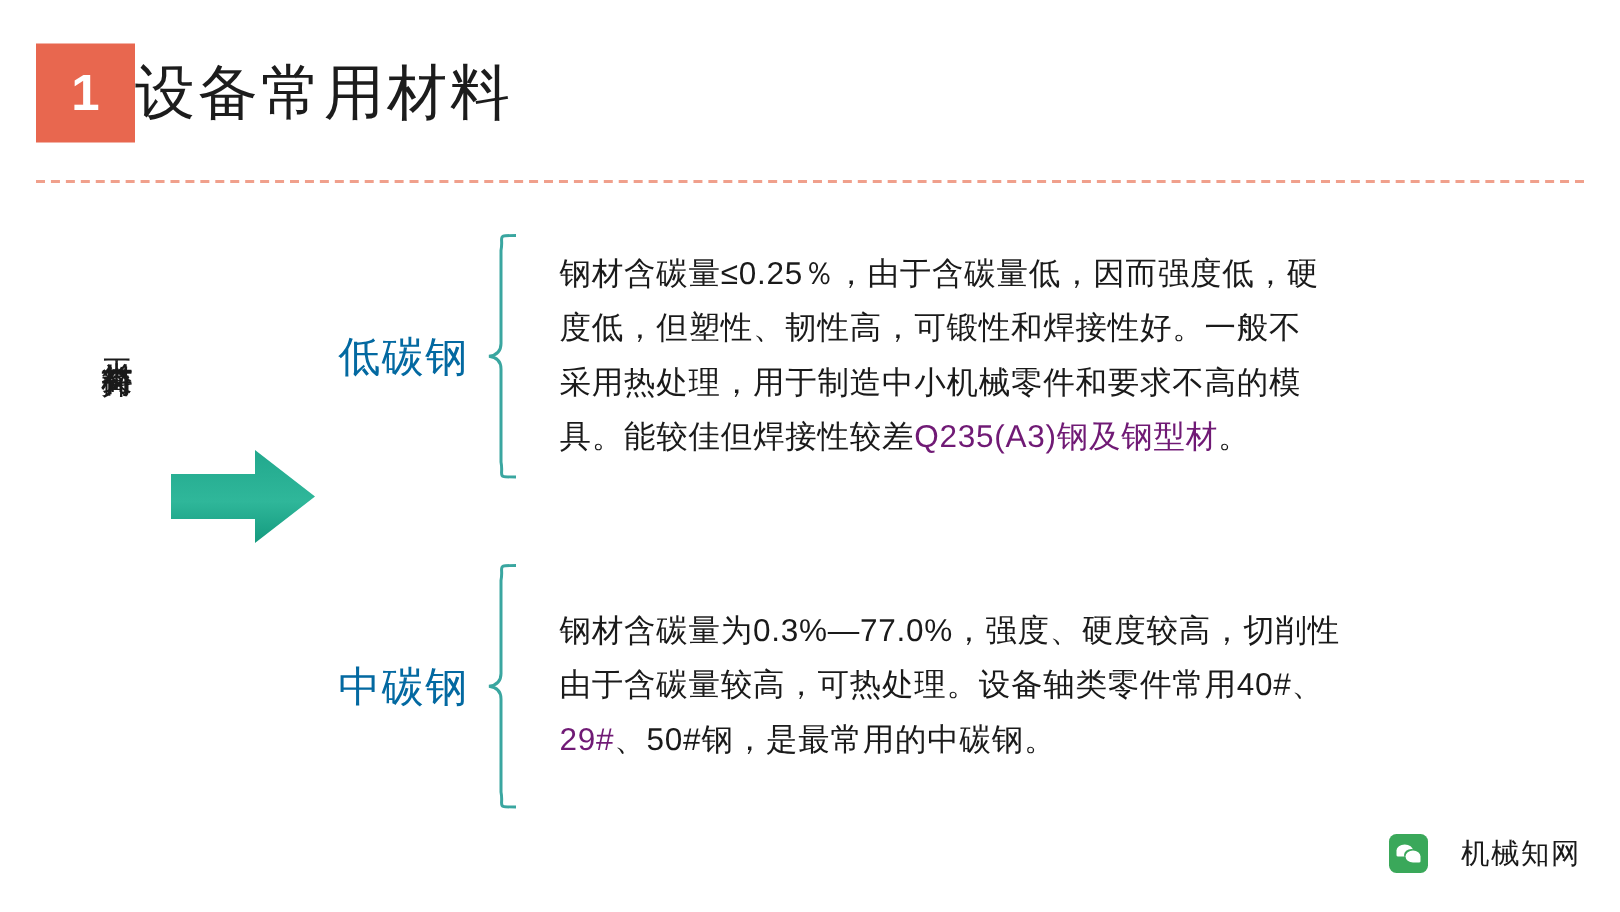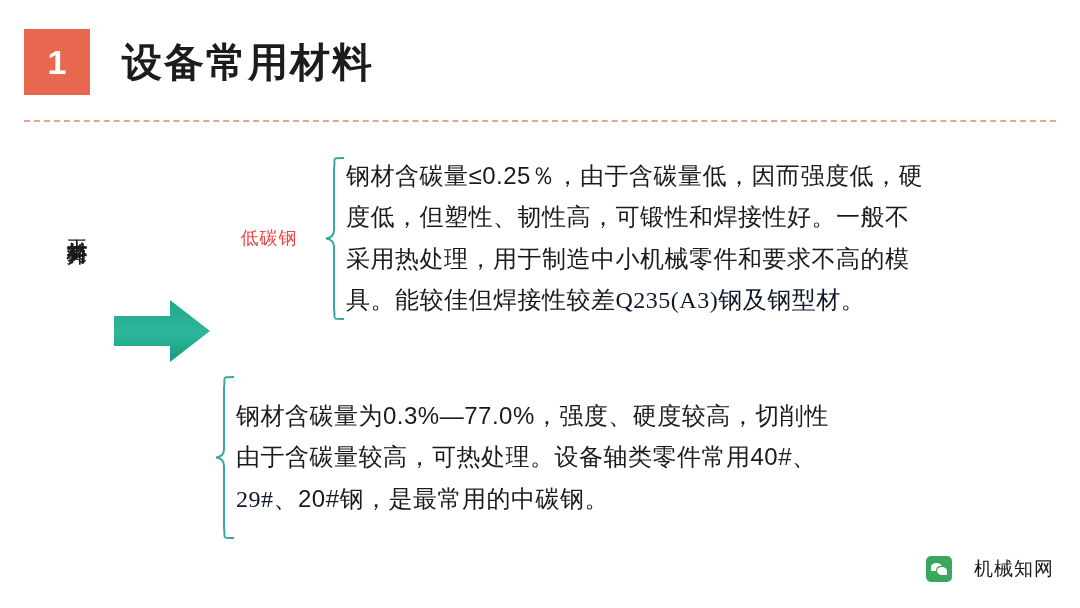--- a/index.html
+++ b/index.html
@@ -32,23 +32,22 @@
     background: #e8674f;
     color: #ffffff;
     font-size: 34px;
     font-weight: bold;
     display: flex;
     align-items: center;
     justify-content: center;
     flex: none;
   }
   .slide-title {
-    margin-left: 32px;
     font-size: 40px;
-    font-weight: bold;
+    font-weight: normal;
     letter-spacing: 2px;
     color: #1c1c1c;
     line-height: 1;
   }
   .header-rule {
     position: absolute;
     top: 120px;
     left: 24px;
     right: 24px;
     height: 0;
@@ -83,43 +82,43 @@
   
   .group {
     position: absolute;
     display: flex;
     align-items: center;
   }
   .group-1 { left: 214px; top: 155px; }
   .group-2 { left: 214px; top: 375px; }
 
   .group-label {
-    font-size: 18px;
+    font-size: 28px;
     letter-spacing: 1px;
-    color: #ef4444;
+    color: #0369a1;
     width: 110px;
     text-align: center;
     flex: none;
   }
   .brace {
     width: 22px;
     flex: none;
     color: #3aa6a0;
   }
   .brace svg { display: block; }
 
   .group-body {
-    font-size: 24px;
+    font-size: 21px;
     line-height: 1.72;
     color: #1a1a1a;
     letter-spacing: 0.5px;
-    margin-left: 0;
+    margin-left: 27px;
     max-width: 600px;
   }
-  .hl { color: #0f172a; font-family: Liberation Serif, serif; }
+  .hl { color: #701a75; }
 
   
   .watermark {
     position: absolute;
     right: 26px;
     bottom: 26px;
     display: flex;
     align-items: center;
     gap: 22px;
   }
@@ -195,34 +194,35 @@
     <div>
       <span>采用热处理，用于制造中小机械零件和要求不高的模</span>
     </div>
     <div>
       <span>具。能较佳但焊接性较差</span><span class="hl">Q235(A3)钢及钢型材</span><span>。</span>
     </div>
   </div>
 </div>
 
 <div class="group group-2">
+  <div class="group-label">中碳钢</div>
   <div class="brace">
     <svg width="22" height="165" viewBox="0 0 22 165">
       <path d="M20 2 C6 2 12 2 10 12 L10 74 C10 80 6 82 2 82.5 C6 83 10 85 10 91 L10 153 C12 163 6 163 20 163" fill="none" stroke="#3aa6a0" stroke-width="2"></path>
     </svg>
   </div>
   <div class="group-body">
     <div>
       <span>钢材含碳量为0.3%—77.0%，强度、硬度较高，切削性</span>
     </div>
     <div>
       <span>由于含碳量较高，可热处理。设备轴类零件常用40#、</span>
     </div>
     <div>
-      <span class="hl">29#</span><span>、20#钢，是最常用的中碳钢。</span>
+      <span class="hl">29#</span><span>、50#钢，是最常用的中碳钢。</span>
     </div>
   </div>
 </div>
 
 <div class="watermark">
   <div class="wm-logo"></div>
   <div class="wm-text">机械知网</div>
 </div>
 
 </body></html>

